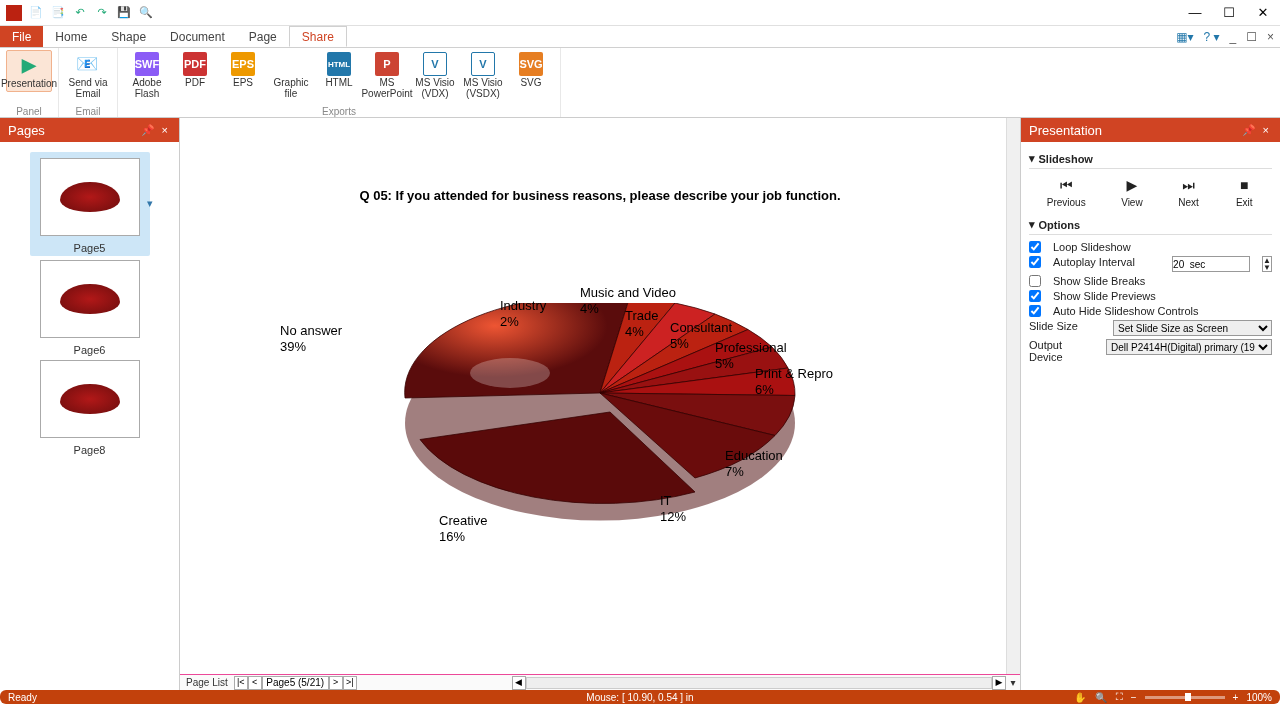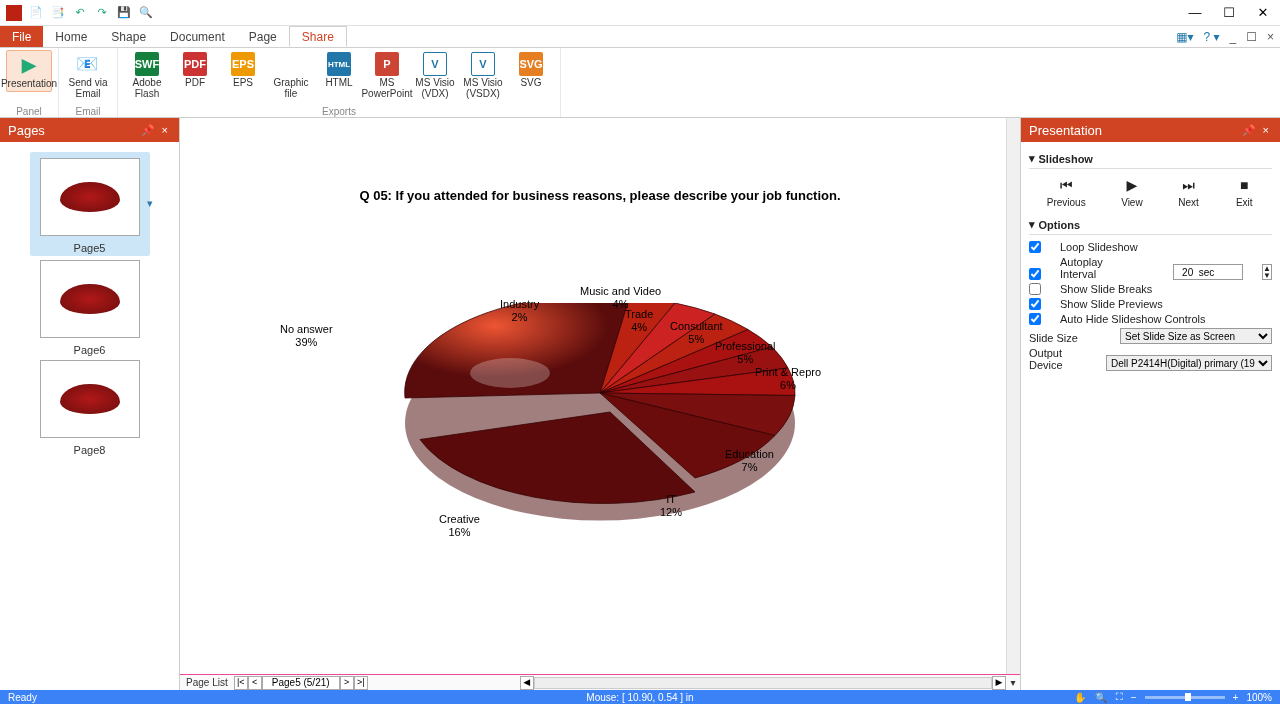--- a/index.html
+++ b/index.html
@@ -32,36 +32,36 @@
 .page-thumb { margin: 4px auto 4px auto; width: 120px; }
 .page-thumb .thumb { width: 100px; height: 78px; background: #fff; border: 1px solid #aaa; margin: 0 auto 6px auto; display: flex; align-items: center; justify-content: center; position: relative; }
 .page-thumb.selected { background: #cde6f7; padding: 6px 2px 2px 2px; border-radius: 2px; }
 .thumb-pie { width: 60px; height: 30px; background: radial-gradient(#b21818,#6c0d0d); border-radius: 50% / 60% 60% 40% 40%; }
 .canvas-wrap { flex: 1; position: relative; display: flex; flex-direction: column; }
 .canvas-scroll { position: absolute; right: 0; top: 0; width: 14px; height: calc(100% - 16px); background: #f0f0f0; border-left: 1px solid #ddd; }
 .canvas { flex: 1; padding: 70px 80px 0 80px; overflow: hidden; position: relative; }
 .chart-title { text-align: center; font-weight: bold; font-size: 13px; color: #000; margin-bottom: 60px; }
 .pie-holder { position: relative; width: 560px; height: 300px; margin: 0 auto; }
 .pie-holder svg { position: absolute; left: 50%; top: 40px; transform: translateX(-50%); }
-.lbl { position: absolute; font-size: 11px; color: #000; text-align: center; line-height: 1.2; white-space: nowrap; }
+.lbl { position: absolute; font-size: 13px; color: #000; line-height: 1.2; white-space: nowrap; }
 .page-nav { height: 16px; border-top: 1px solid #ec4899; display: flex; align-items: center; font-size: 10px; color: #333; background: #fafafa; }
 .page-nav .pn { padding: 0 6px; }
 .page-nav button { font-size: 9px; width: 14px; height: 14px; border: 1px solid #aaa; background: #fff; cursor: pointer; line-height: 1; }
 .page-nav input { font-size: 10px; height: 14px; border: 1px solid #aaa; text-align: center; }
 .pres-panel { width: 260px; border-left: 1px solid #ccc; display: flex; flex-direction: column; font-size: 11px; }
 .pres-body { padding: 4px 8px; color: #222; }
 .section-h { font-weight: bold; font-size: 11px; padding: 6px 0 3px 0; display: flex; align-items: center; gap: 4px; border-bottom: 1px solid #ddd; margin-bottom: 6px; }
 .slideshow-btns { display: flex; justify-content: space-around; margin: 6px 0 4px 0; }
 .slideshow-btns .sb { display: flex; flex-direction: column; align-items: center; font-size: 10px; cursor: pointer; gap: 2px; }
 .slideshow-btns .sb .sico { width: 20px; height: 20px; display: flex; align-items: center; justify-content: center; font-size: 14px; }
-.opt-row { display: flex; align-items: flex-end; gap: 19px; margin: 3px 0; font-size: 11px; }
+.opt-row { display: flex; align-items: flex-start; gap: 12px; margin: 3px 0; font-size: 11px; }
 .opt-row input[type=checkbox] { width: 12px; height: 12px; }
 .opt-row input[type=text], .opt-row select { font-size: 10px; height: 16px; border: 1px solid #999; }
 .opt-row .lbltxt { width: 72px; }
-.status { height: 14px; background: #3b82f6; color: #fff; font-size: 10px; display: flex; align-items: center; padding: 0 8px; }
+.status { height: 14px; background: #c2410c; color: #fff; font-size: 10px; display: flex; align-items: center; padding: 0 8px; border-radius: 6px; }
 .status .center { position: absolute; left: 50%; transform: translateX(-50%); }
 .status .right { margin-left: auto; display: flex; align-items: center; gap: 8px; }
 .zoom-track { width: 80px; height: 3px; background: #fff7; position: relative; }
 .zoom-track::after { content:""; width:6px; height:8px; background:#fff; position:absolute; left:40px; top:-3px; }
 </style>
 </head>
 <body>
 
 <div class="titlebar">
   <div class="qat">
@@ -112,21 +112,21 @@
         <span class="ico" style="background:none;font-size:18px">📧</span>
         <span style="white-space:pre">Send via
 Email</span>
       </div>
     </div>
     <div class="grouplabel">Email</div>
   </div>
   <div class="group" style="flex:0 0 auto">
     <div class="row">
       <div class="btn">
-          <span class="ico" style="background:#15803d">SWF</span>
+          <span class="ico" style="background:#8b5cf6">SWF</span>
           <span style="white-space:pre">Adobe
 Flash</span>
         </div>
       <div class="btn">
           <span class="ico" style="background:#c33">PDF</span>
           <span>PDF</span>
         </div>
       <div class="btn">
           <span class="ico" style="background:#e90">EPS</span>
           <span>EPS</span>
@@ -234,21 +234,21 @@
             <div class="lbl" style="left: 260px; top: 22px;">Music and Video<br>4%</div>
             <div class="lbl" style="left: 180px; top: 35px;">Industry<br>2%</div>
           </div>
       </div>
     </div>
     <div class="canvas-scroll"></div>
     <div class="page-nav">
       <span class="pn">Page List</span>
       <button>|&lt;</button>
       <button>&lt;</button>
-      <input type="text" style="width: 78px; text-align: center;" value="Page5 (5/21)">
+      <input type="text" style="width: 67px; text-align: center;" value="Page5 (5/21)">
       <button>&gt;</button>
       <button>&gt;|</button>
       <span style="flex:1"></span>
       <button>◀</button>
       <span style="flex:3;background:#eee;height:12px;border:1px solid #ccc"></span>
       <button>▶</button>
       <span style="width:14px;text-align:center">▾</span>
     </div>
   </div>
 
@@ -287,21 +287,21 @@
           <span>Options</span>
         </div>
       <div class="opt-row">
           <input type="checkbox" checked="" style="">
           <span>Loop Slideshow</span>
         </div>
       <div class="opt-row">
           <input type="checkbox" checked="" style="">
           <span>Autoplay Interval</span>
           <span style="flex:1"></span>
-          <input type="text" style="width: 70px; padding-left: 8px;" value="20  sec">
+          <input type="text" style="width: 78px;" value="20  sec">
           <span style="border:1px solid #999;height:16px;font-size:8px;display:flex;flex-direction:column;line-height:7px">▲<br>▼</span>
         </div>
       <div class="opt-row">
           <input type="checkbox" style="">
           <span>Show Slide Breaks</span>
         </div>
       <div class="opt-row">
           <input type="checkbox" checked="" style="">
           <span>Show Slide Previews</span>
         </div>

